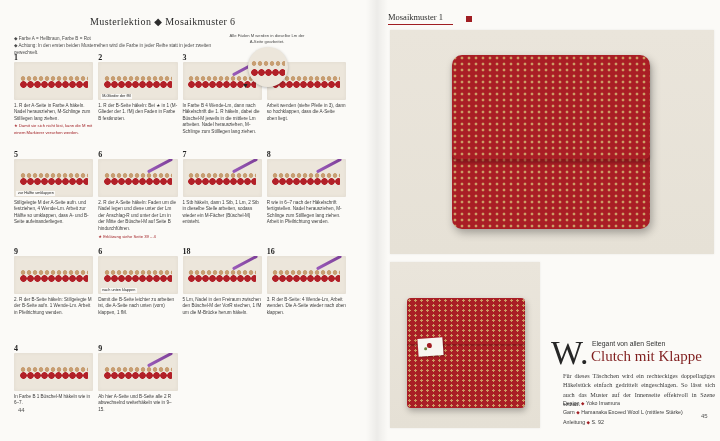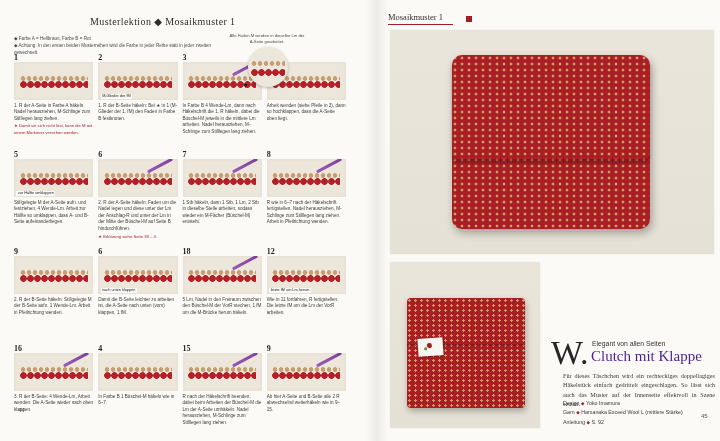--- a/index.html
+++ b/index.html
@@ -106,37 +106,37 @@
   .card .flower { position:absolute; left:9px; top:5px; width:5px; height:5px; border-radius:50%; background:var(--accent); }
   .card .leaf { position:absolute; left:6px; top:9px; width:3px; height:3px; border-radius:50%; background:#6d7f3c; }
 
   .w-initial {
     position:absolute; left:551px; top:336px;
     font-family:"Liberation Serif", serif; font-size:34px; line-height:1; color:#262626;
   }
   .rp-kicker { position:absolute; left:592px; top:340px; font-size:6.8px; color:#333; }
   .rp-title {
     position:absolute; left:591px; top:348px;
-    font-family:"Liberation Serif", serif; font-size:15px; color:#4c1d95; white-space:nowrap;
+    font-family:"Liberation Serif", serif; font-size:15px; color:#7f1d1d; white-space:nowrap;
   }
   .rp-desc {
     position:absolute; left:563px; top:371px; width:152px;
     font-family:"Liberation Serif", serif; font-size:6.2px; line-height:1.5; color:#3a3a3a; text-align:justify;
   }
   .rp-credits { position:absolute; left:563px; top:399px; font-size:5.3px; line-height:1.75; color:#3a3a3a; }
   .credit-sep { color:var(--accent); margin:0 1.5px; font-size:4.5px; }
   .rp-page-num { position:absolute; left:701px; top:413px; font-size:6px; color:#555; }
 </style>
 </head>
 <body>
 
 <div class="gutter"></div>
 
 <div>
-  <div class="lp-title">Musterlektion ◆ Mosaikmuster 1</div>
+  <div class="lp-title">Musterlektion ◆ Mosaikmuster 6</div>
 
   <div class="lp-notes">
     <div>◆ Farbe A = Hellbraun, Farbe B = Rot</div>
     <div>◆ Achtung: In den ersten beiden Musterreihen wird die Farbe in jeder Reihe statt in jeder zweiten gewechselt.</div>
   </div>
 
   <div class="lp-circle-note">Alle Fäden M werden in dieselbe Lm der A-Seite gearbeitet.</div>
   <div class="circle-inset">
     <div class="yarn-tan"></div>
     <div class="yarn-red"></div>
@@ -245,57 +245,37 @@
     <div class="step-num">18</div>
     <div class="step-photo">
       <div class="yarn-tan"></div>
       <div class="yarn-red"></div>
       <div class="hook"></div>
 
     </div>
     <div class="step-caption"><span class="cap-text">5 Lm, Nadel in den Freiraum zwischen den Büschel-M der VorR stechen, 1 fM um die M-Brücke herum häkeln.</span></div>
   </div>
       <div class="step">
-    <div class="step-num">12</div>
-    <div class="step-photo">
-      <div class="yarn-tan"></div>
-      <div class="yarn-red"></div>
-
-      <div class="photo-label">letzte fM um Lm herum</div>
-    </div>
-    <div class="step-caption"><span class="cap-text">Wie in 11 fortfahren, R fertigstellen. Die letzte fM um die Lm der VorR arbeiten.</span></div>
-  </div>
-      <div class="step">
     <div class="step-num">16</div>
     <div class="step-photo">
       <div class="yarn-tan"></div>
       <div class="yarn-red"></div>
       <div class="hook"></div>
 
     </div>
     <div class="step-caption"><span class="cap-text">3. R der B-Seite: 4 Wende-Lm, Arbeit wenden. Die A-Seite wieder nach oben klappen.</span></div>
   </div>
       <div class="step">
     <div class="step-num">4</div>
     <div class="step-photo">
       <div class="yarn-tan"></div>
       <div class="yarn-red"></div>
 
     </div>
     <div class="step-caption"><span class="cap-text">In Farbe B 1 Büschel-M häkeln wie in 6–7.</span></div>
-  </div>
-      <div class="step">
-    <div class="step-num">15</div>
-    <div class="step-photo">
-      <div class="yarn-tan"></div>
-      <div class="yarn-red"></div>
-      <div class="hook"></div>
-
-    </div>
-    <div class="step-caption"><span class="cap-text">R nach der Häkelschrift beenden, dabei beim Arbeiten der Büschel-M die Lm der A-Seite umhäkeln. Nadel herausziehen, M-Schlinge zum Stilllegen lang ziehen.</span></div>
   </div>
       <div class="step">
     <div class="step-num">9</div>
     <div class="step-photo">
       <div class="yarn-tan"></div>
       <div class="yarn-red"></div>
       <div class="hook"></div>
 
     </div>
     <div class="step-caption"><span class="cap-text">Ab hier A-Seite und B-Seite alle 2 R abwechselnd weiterhäkeln wie in 9–15.</span></div>

